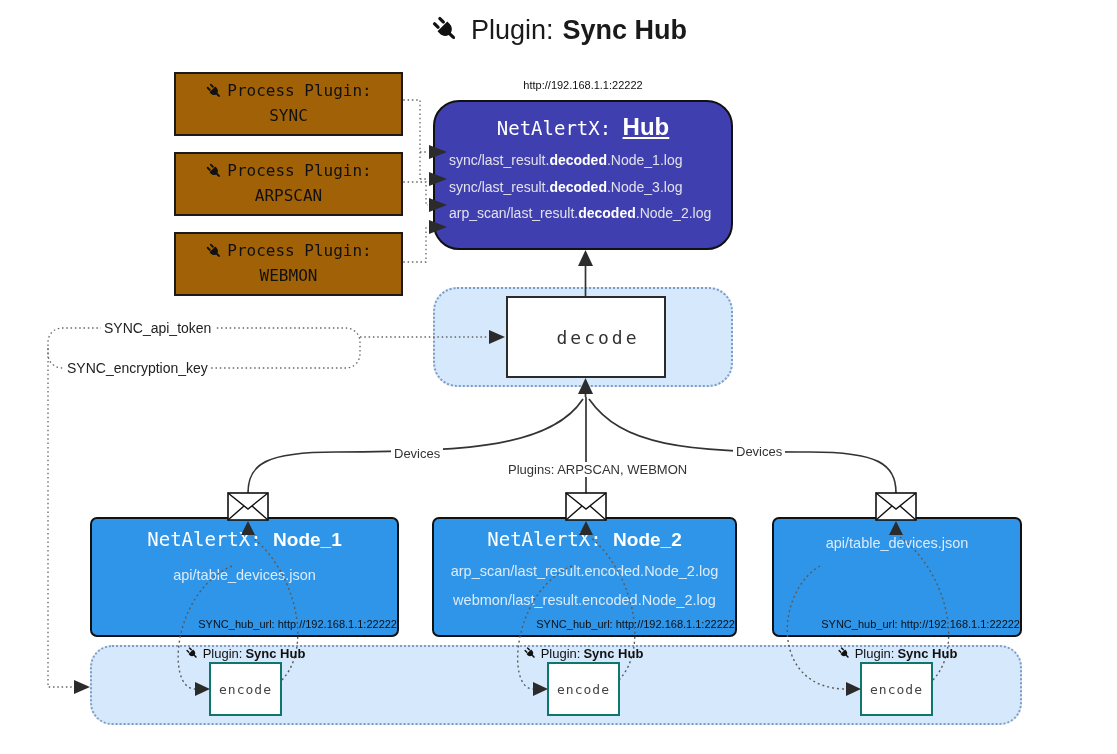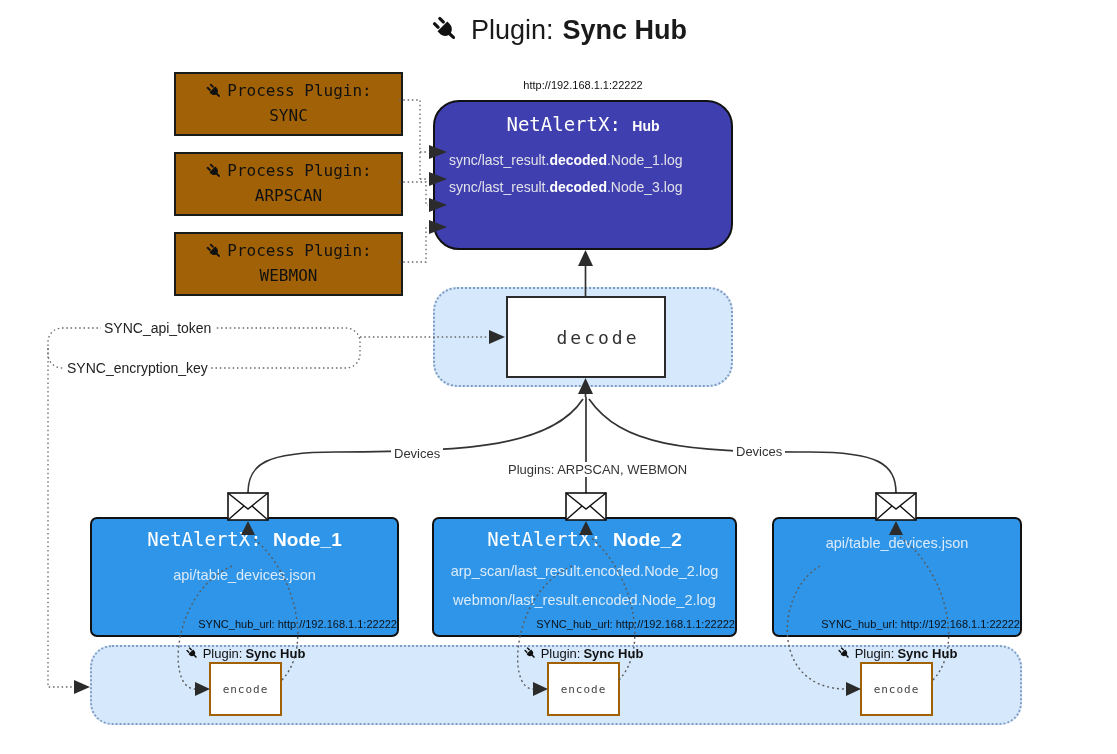--- a/index.html
+++ b/index.html
@@ -16,21 +16,21 @@
   
   .proc{position:absolute;left:174px;width:225px;height:60px;border:2px solid #1a1a1a;background:#a16207;
         display:flex;flex-direction:column;align-items:center;justify-content:center;
         font-family:"DejaVu Sans Mono",monospace;font-size:16px;color:#111;line-height:1.55;z-index:2;}
   .proc .row{display:flex;align-items:center;gap:3px;}
   
   .hub{position:absolute;left:433px;top:100px;width:300px;height:150px;background:var(--hub,#3f3faf);
        border:2px solid #111;border-radius:26px;color:#fff;z-index:2;box-sizing:border-box;}
   .hub-url{position:absolute;left:433px;top:79px;width:300px;text-align:center;font-size:11px;color:#111;z-index:3;}
   .hub-title{text-align:center;margin-top:11px;font-size:19px;font-family:"DejaVu Sans Mono",monospace;}
-  .hub-title b{font-family:"Liberation Sans",sans-serif;font-size:14px;}
+  .hub-title b{font-family:"Liberation Sans",sans-serif;font-size:24px;text-decoration:underline;}
   .hub-line{position:absolute;left:14px;height:26px;line-height:26px;font-size:14px;color:#e2e2ea;white-space:nowrap;margin-top:8px;}
   .hub-line b{color:#fff;}
   
   .band-sm{position:absolute;left:433px;top:287px;width:300px;height:100px;background:var(--band,#d6e8fb);
            border:2px dotted var(--band_border,#7f9cc4);border-radius:24px;z-index:2;box-sizing:border-box;}
   .decode-box{position:absolute;left:506px;top:296px;width:160px;height:82px;background:#fff;border:2px solid #2b2b2b;
               display:flex;align-items:center;justify-content:center;font-family:"DejaVu Sans Mono",monospace;
               font-size:18px;letter-spacing:3px;color:#333;z-index:3;box-sizing:border-box;padding-left:24px;}
   
   .lineLabel{position:absolute;background:#fff;padding:0 3px;font-size:14px;color:#222;white-space:nowrap;z-index:7;}
@@ -38,23 +38,23 @@
   
   .node{position:absolute;top:517px;height:120px;background:var(--node,#2e95e8);border:2px solid #111;
         border-radius:7px;color:#fff;z-index:2;box-sizing:border-box;}
   .node-title{text-align:center;margin-top:9px;font-size:19px;font-family:"DejaVu Sans Mono",monospace;white-space:nowrap;}
   .node-title b{font-family:"Liberation Sans",sans-serif;}
   .node-file{text-align:center;font-size:14.5px;color:#dcebf9;white-space:nowrap;}
   .node-url{position:absolute;left:0;right:0;bottom:5px;text-align:right;font-size:11px;color:#0d1117;}
   
   .band-lg{position:absolute;left:90px;top:645px;width:932px;height:80px;background:var(--band,#d6e8fb);
            border:2px dotted var(--band_border,#7f9cc4);border-radius:22px;z-index:2;box-sizing:border-box;}
-  .encode-box{position:absolute;top:662px;width:73px;height:54px;background:#fff;border:2px solid #a16207;
+  .encode-box{position:absolute;top:662px;width:73px;height:54px;background:#fff;border:2px solid #0f766e;
               display:flex;align-items:center;justify-content:center;font-family:"DejaVu Sans Mono",monospace;
-              font-size:11px;letter-spacing:1px;color:#444;z-index:3;box-sizing:border-box;}
+              font-size:13px;letter-spacing:1px;color:#444;z-index:3;box-sizing:border-box;}
   .bandLabel{position:absolute;top:646px;width:170px;display:flex;align-items:center;justify-content:center;gap:3px;
              font-size:13px;color:#111;z-index:7;white-space:nowrap;}
   .bandLabel b{font-weight:700;}
   
   .wires{position:absolute;left:0;top:0;width:1117px;height:754px;z-index:6;pointer-events:none;}
 </style>
 </head>
 <body>
 
 <div class="canvas">
@@ -112,20 +112,21 @@
   </div>
 
   <div class="hub-url">http://192.168.1.1:22222</div>
   <div class="hub">
     <div class="hub-title">
       <span>NetAlertX:</span>
       <b>Hub</b>
     </div>
     <div class="hub-line" style="top:37px"><span>sync/last_result.</span><b>decoded</b><span>.Node_1.log</span></div>
     <div class="hub-line" style="top:64px"><span>sync/last_result.</span><b>decoded</b><span>.Node_3.log</span></div>
+    <div class="hub-line" style="top:90px"><span>arp_scan/last_result.</span><b>decoded</b><span>.Node_2.log</span></div>
   </div>
 
   <div class="band-sm"></div>
   <div class="decode-box">decode</div>
 
   <div class="lineLabel" style="left:101px;top:320px">SYNC_api_token</div>
   <div class="lineLabel" style="left:64px;top:360px">SYNC_encryption_key</div>
 
   <div class="edgeLabel" style="left:391px;top:446px">Devices</div>
   <div class="edgeLabel" style="left:505px;top:462px">Plugins: ARPSCAN, WEBMON</div>

